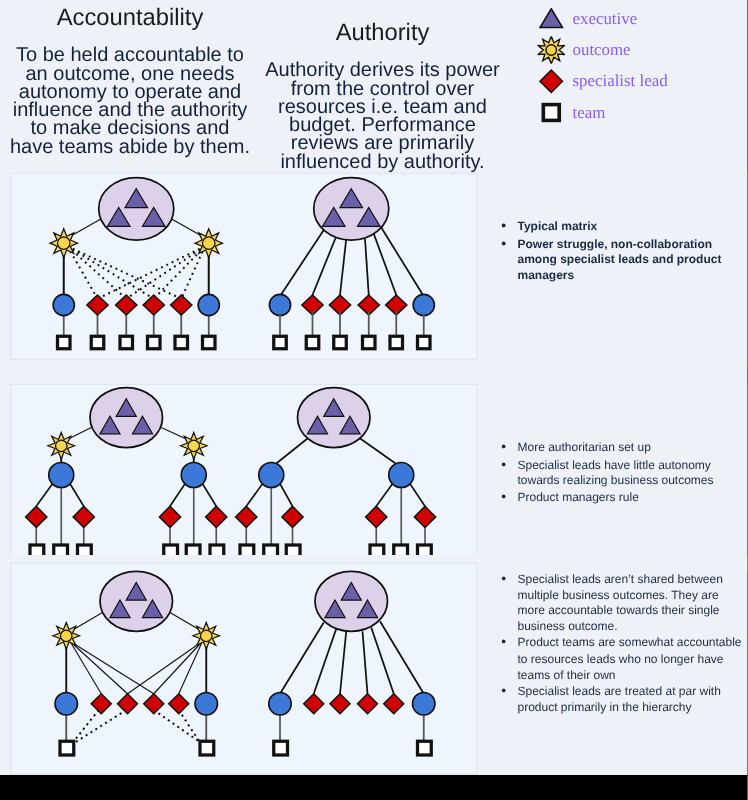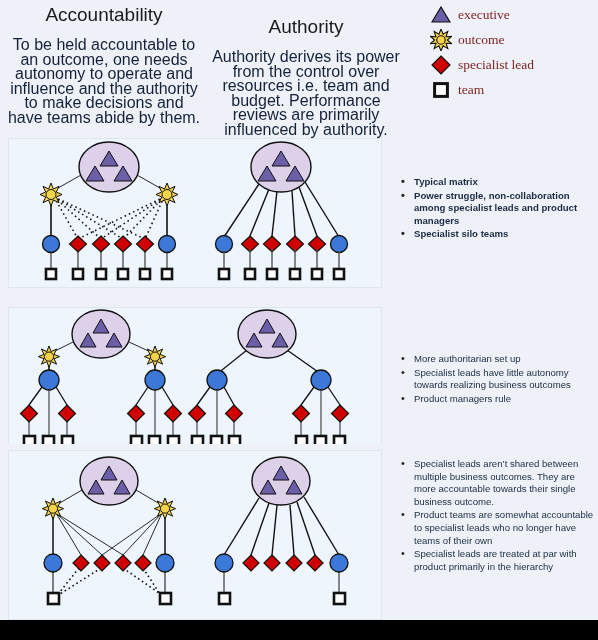--- a/index.html
+++ b/index.html
@@ -7,21 +7,21 @@
   #page{position:relative;width:598px;height:640px;background:#eef2f8;overflow:hidden;}
 
   
   .hdr-col{position:absolute;text-align:center;}
   .hdr-title{font-family:"Liberation Sans", sans-serif;font-size:19px;color:#1b1b1b;font-weight:400;}
   .hdr-body{font-family:"Liberation Sans", sans-serif;font-size:16px;line-height:14.5px;color:#14213a;margin-top:12px;}
 
   #legend{position:absolute;left:424px;top:2px;width:134px;height:132px;background:#eef2f8;}
   .lg-row{display:flex;align-items:center;height:25px;}
   .lg-ico{width:34px;display:flex;align-items:center;justify-content:center;}
-  .lg-lbl{font-family:"Liberation Serif", serif;font-size:13.5px;color:#7f1d1d;}
+  .lg-lbl{font-family:"Liberation Serif", serif;font-size:13.5px;color:#8b5cf6;}
 
   
   .row{position:absolute;left:0;width:598px;background:#eef2f8;}
   .diag-box{position:absolute;background:#eef5fc;border:1px solid #dfe6ef;}
   .bullets{position:absolute;font-family:"Liberation Sans", sans-serif;font-size:9.6px;line-height:12.6px;color:#1b2a44;}
   .bullets ul{margin:0;padding:0;list-style:none;}
   .bullets li{position:relative;padding-left:16px;margin-bottom:1px;}
   .bullets li:before{content:"\2022";position:absolute;left:3px;top:-1px;font-size:11px;color:#222;}
 
   .rowsep{position:absolute;left:0;width:598px;height:6px;background:#eef2f8;}
@@ -182,21 +182,20 @@
           <rect x="303" y="130" width="10" height="10"></rect>
           <rect x="325" y="130" width="10" height="10"></rect>
         </g>
       </svg>
     </div>
 
     <div class="bullets" style="left:398px;top:38px;width:192px;font-weight:bold;">
       <ul>
         <li>Typical matrix</li>
         <li>Power struggle, non-collaboration among specialist leads and product managers</li>
-        <li>Specialist silo teams</li>
       </ul>
     </div>
   </div>
 
   <div class="rowsep" style="top:288px;"></div>
 
   <div class="row" style="top:307px;height:150px;">
     <div class="diag-box" style="left:8px;top:0px;width:372px;height:148px;">
       <svg width="370" height="146" viewBox="0 0 370 146">
         <g stroke="#111" fill="none">
@@ -372,20 +371,20 @@
         <g fill="#fff" stroke="#111" stroke-width="2.6">
           <rect x="210" y="142" width="11" height="11"></rect>
           <rect x="325" y="142" width="11" height="11"></rect>
         </g>
       </svg>
     </div>
 
     <div class="bullets" style="left:398px;top:8px;width:196px;">
       <ul>
         <li>Specialist leads aren’t shared between multiple business outcomes. They are more accountable towards their single business outcome.</li>
-        <li>Product teams are somewhat accountable to specialist leads who no longer have teams of their own</li>
+        <li>Product teams are somewhat accountable to resources leads who no longer have teams of their own</li>
         <li>Specialist leads are treated at par with product primarily in the hierarchy</li>
       </ul>
     </div>
   </div>
 
   <div class="footer"></div>
 </div>
 
 </body></html>

